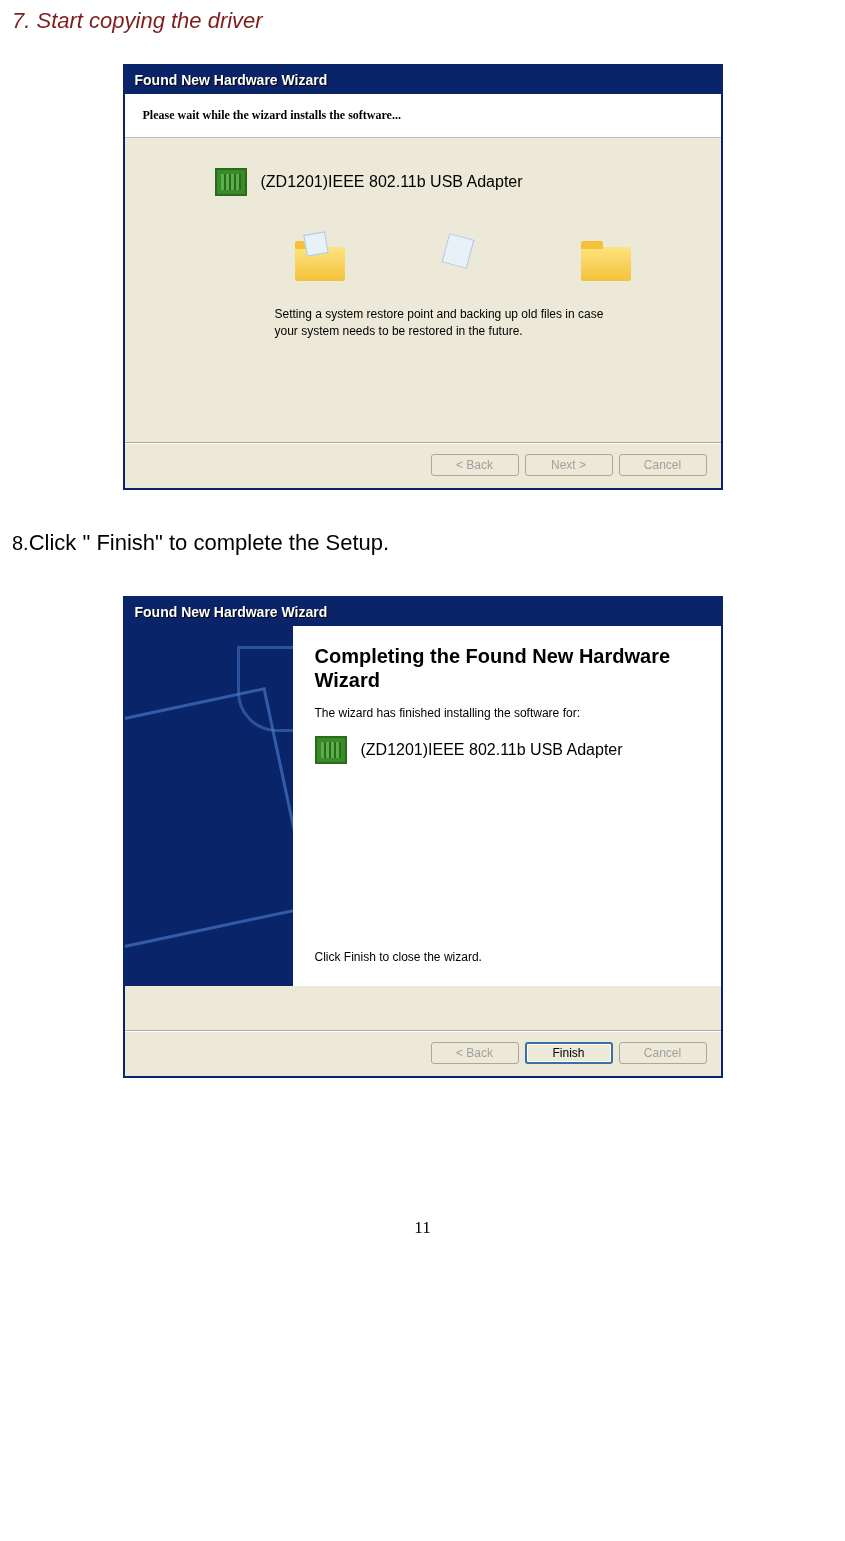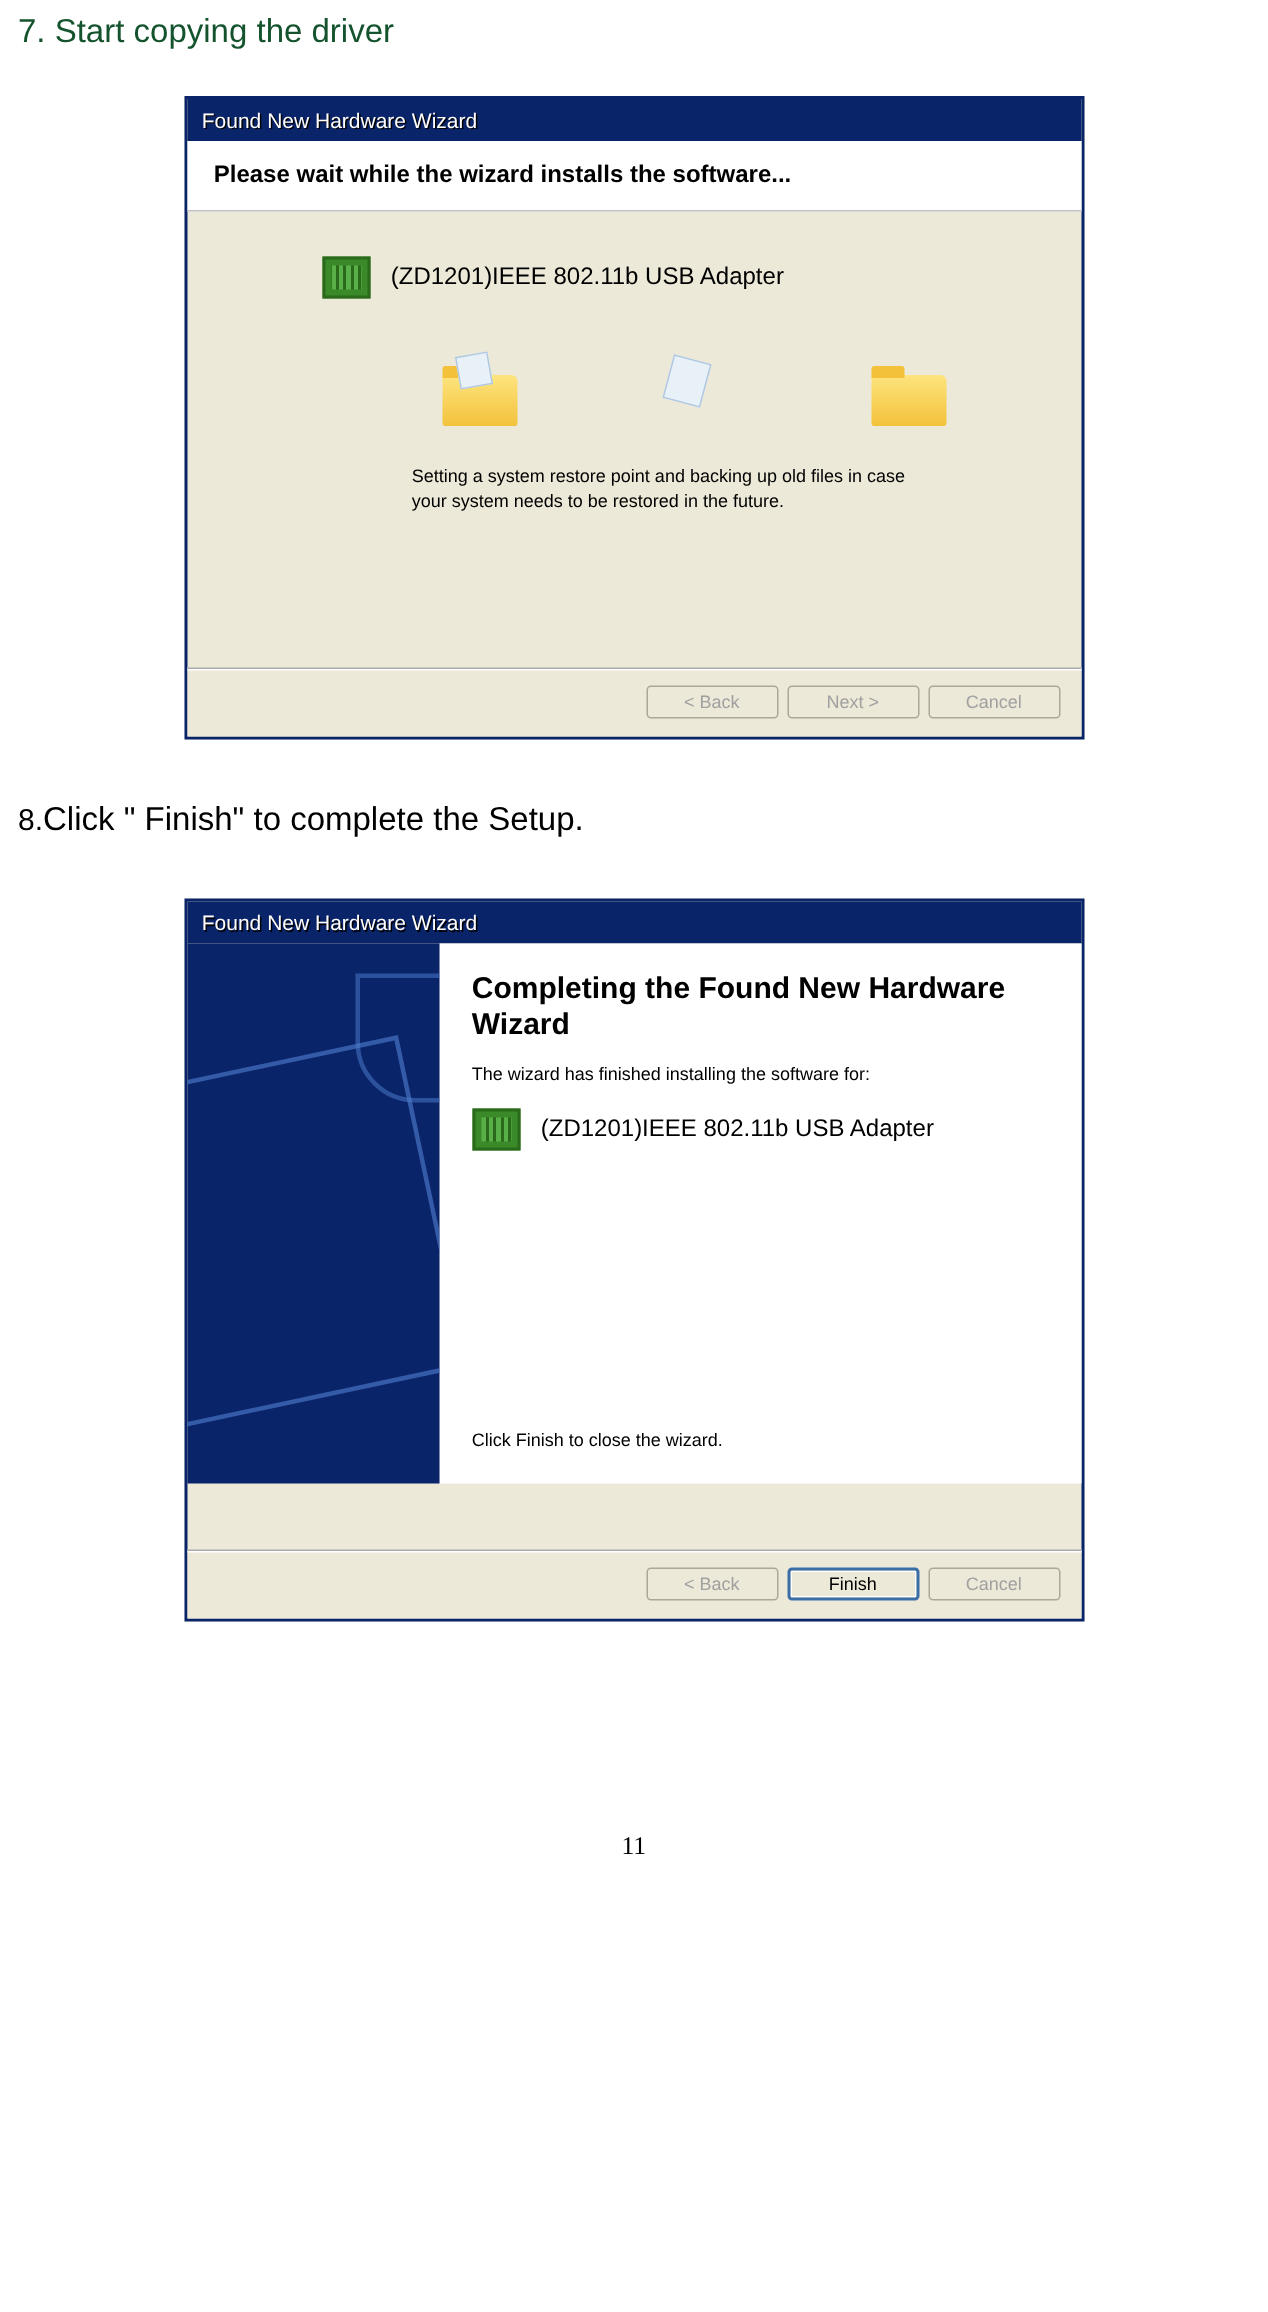--- a/index.html
+++ b/index.html
@@ -4,22 +4,23 @@
   <style>
     * { box-sizing: border-box; margin: 0; padding: 0; }
     body {
       font-family: Arial, Helvetica, sans-serif;
       background: #ffffff;
       width: 845px;
       padding: 0;
     }
     .page-text {
       font-size: 22px;
-      color: #14532d;
+      color: #7f1d1d;
       margin: 8px 0 30px 12px;
+      font-style: italic;
     }
     .step-8-text {
       font-size: 22px;
       color: #000;
       margin: 40px 0 40px 12px;
     }
     .step-8-num {
       font-size: 20px;
     }
     .dialog-wrapper {
@@ -29,32 +30,33 @@
     }
     .dialog {
       width: 600px;
       border: 2px solid #0a246a;
       background: #ece9d8;
       font-family: Tahoma, sans-serif;
     }
     .titlebar {
       background: #0a246a;
       color: #fff;
-      font-weight: normal;
+      font-weight: bold;
       font-size: 14px;
       padding: 6px 10px;
       text-shadow: 1px 1px 0 #000;
     }
     .content-header {
       background: #fff;
       padding: 14px 18px 14px 18px;
       border-bottom: 1px solid #c0c0c0;
       font-weight: bold;
-      font-size: 16px;
-      color: #000;
+      font-size: 12px;
+      color: #000;
+      font-family: Liberation Serif, serif;
     }
     .content-body {
       padding: 30px 30px 40px 30px;
       min-height: 260px;
     }
     .device-row {
       display: flex;
       align-items: center;
       gap: 14px;
       margin-bottom: 40px;

